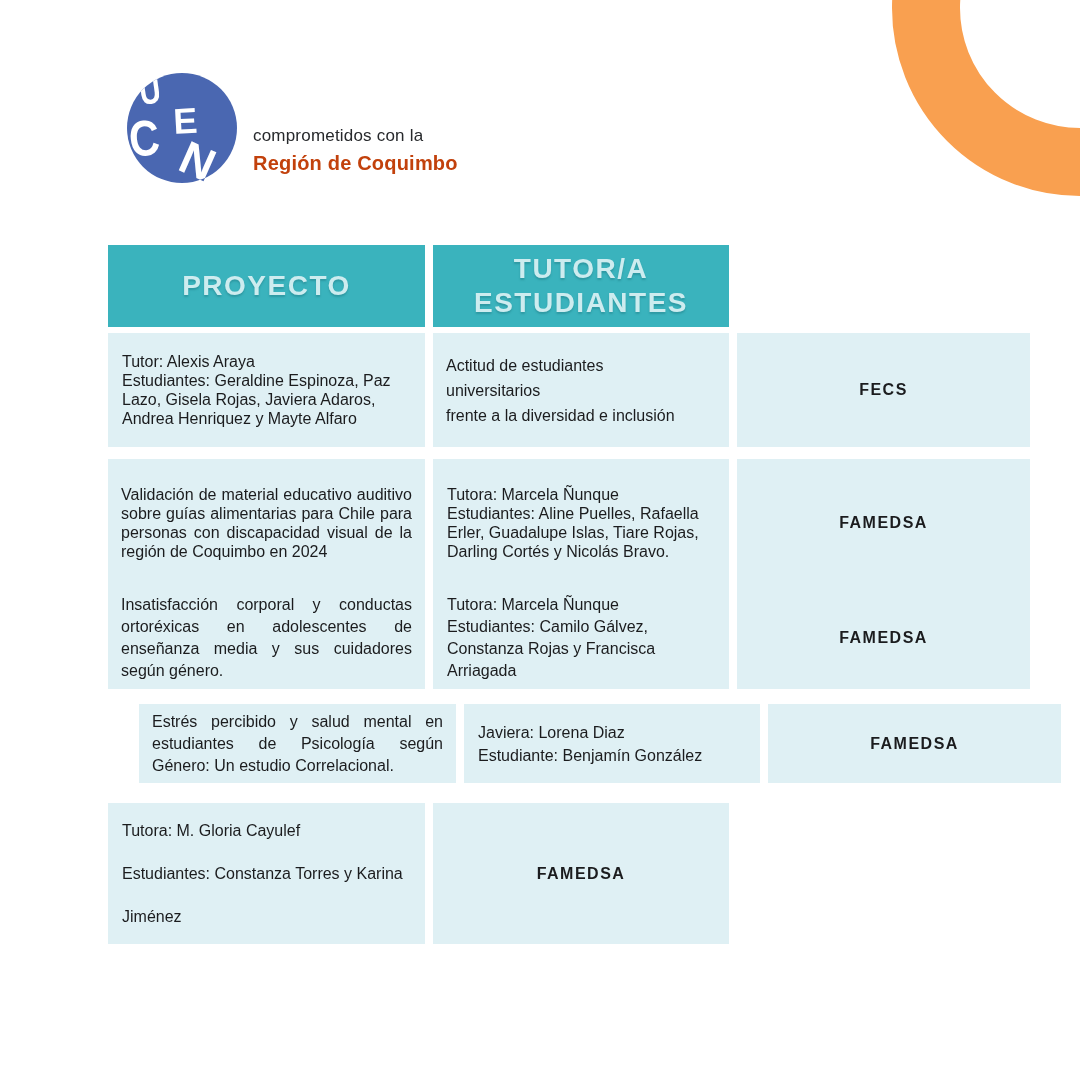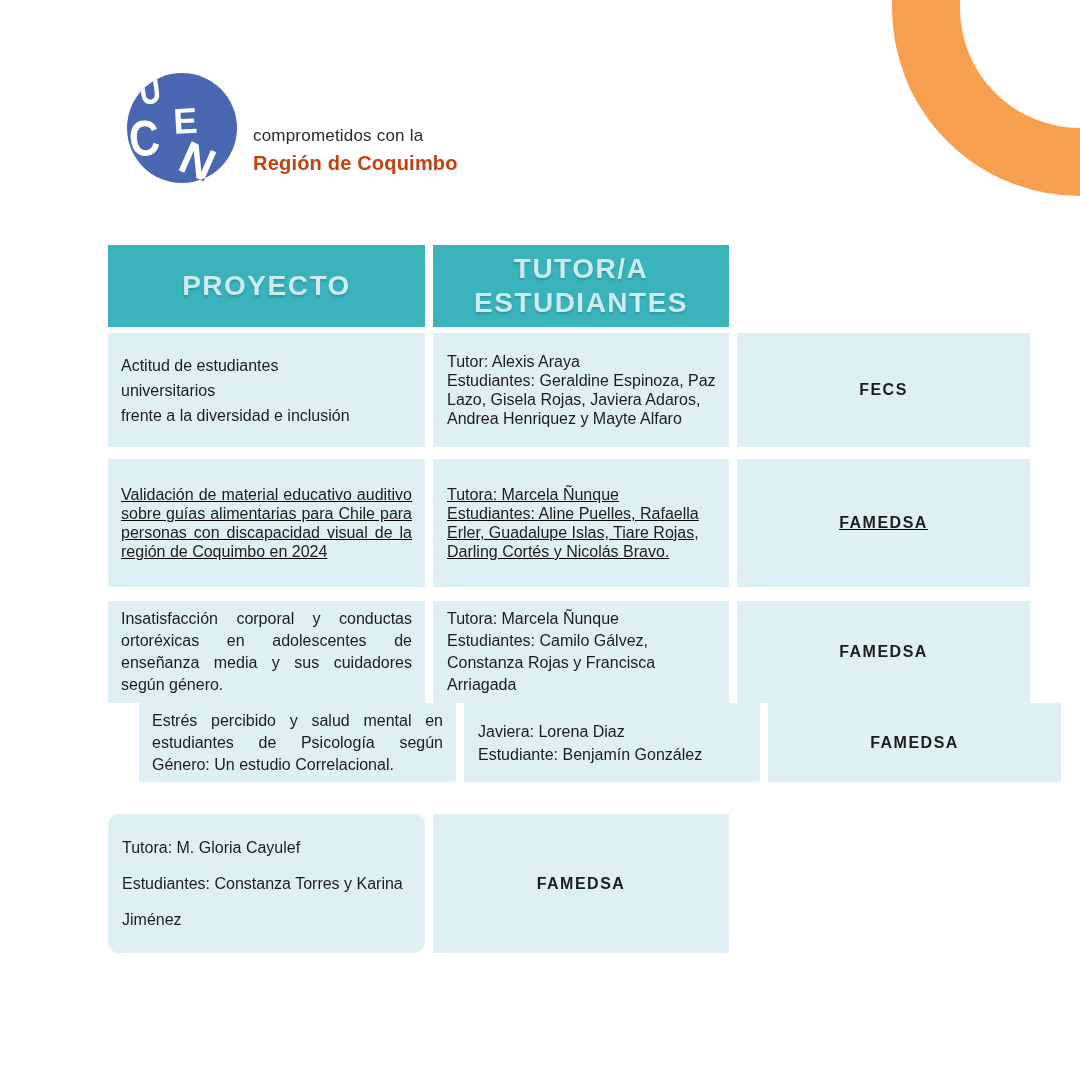--- a/index.html
+++ b/index.html
@@ -30,30 +30,30 @@
     white-space:pre-line;line-height:34px;text-shadow:0 2px 2px rgba(23,104,112,.35);
   }
   .cell{
     background:#dff0f4;color:#1b1c1e;font-size:16px;
     display:flex;flex-direction:column;justify-content:center;box-sizing:border-box;
   }
   .c-pro{padding:6px 13px;text-align:justify;line-height:19px;}
   .c-tut{padding:6px 8px 6px 14px;white-space:pre-line;line-height:19px;}
   .c-fac{align-items:center;letter-spacing:1.5px;font-weight:bold;text-align:left;}
   .r1{height:114px;margin-bottom:12px;}
-  .r2{height:128px;margin-bottom:14px;text-decoration:underline;}
-  .r3{height:102px;}
-  .r4{height:79px;margin-bottom:32px;padding-left:31px;}
+  .r2{height:128px;}
+  .r3{height:102px;margin-bottom:15px;}
+  .r4{height:79px;margin-bottom:20px;padding-left:31px;}
   .r5{height:139px;}
   .r1 .c-pro{text-align:left;white-space:pre-line;line-height:25px;}
   .r3 .c-pro,.r3 .c-tut{line-height:22px;}
   .r4 .c-pro{line-height:22px;}
   .r4 .c-tut{line-height:23px;}
   .r5 .c-pro{line-height:22px;}
-  .r5 .c-tut{line-height:36px;border-radius:11px;}
+  .r5 .c-tut{line-height:43px;}
 </style>
 </head>
 <body>
 
 <div>
 
   <div class="arc"></div>
 
   <svg class="logo" viewBox="0 0 112 112">
     <defs>
@@ -78,25 +78,25 @@
 
   <div class="table">
 
     <div class="trow thead">
       <div class="th">PROYECTO</div>
       <div class="th">TUTOR/A
 ESTUDIANTES</div>
     </div>
 
     <div class="trow r1">
+      <div class="cell c-tut">Tutor: Alexis Araya
+Estudiantes: Geraldine Espinoza, Paz Lazo, Gisela Rojas,  Javiera Adaros, Andrea Henriquez y Mayte Alfaro</div>
       <div class="cell c-pro">Actitud de estudiantes
 universitarios
 frente a la diversidad e inclusión</div>
-      <div class="cell c-tut">Tutor: Alexis Araya
-Estudiantes: Geraldine Espinoza, Paz Lazo, Gisela Rojas,  Javiera Adaros, Andrea Henriquez y Mayte Alfaro</div>
       <div class="cell c-fac">FECS</div>
     </div>
 
     <div class="trow r2">
       <div class="cell c-pro">Validación de material educativo auditivo sobre guías alimentarias para Chile para personas con discapacidad visual de la región de Coquimbo en 2024</div>
       <div class="cell c-tut">Tutora: Marcela Ñunque
 Estudiantes: Aline Puelles, Rafaella Erler, Guadalupe Islas, Tiare Rojas, Darling Cortés y Nicolás Bravo.</div>
       <div class="cell c-fac">FAMEDSA</div>
     </div>
 

